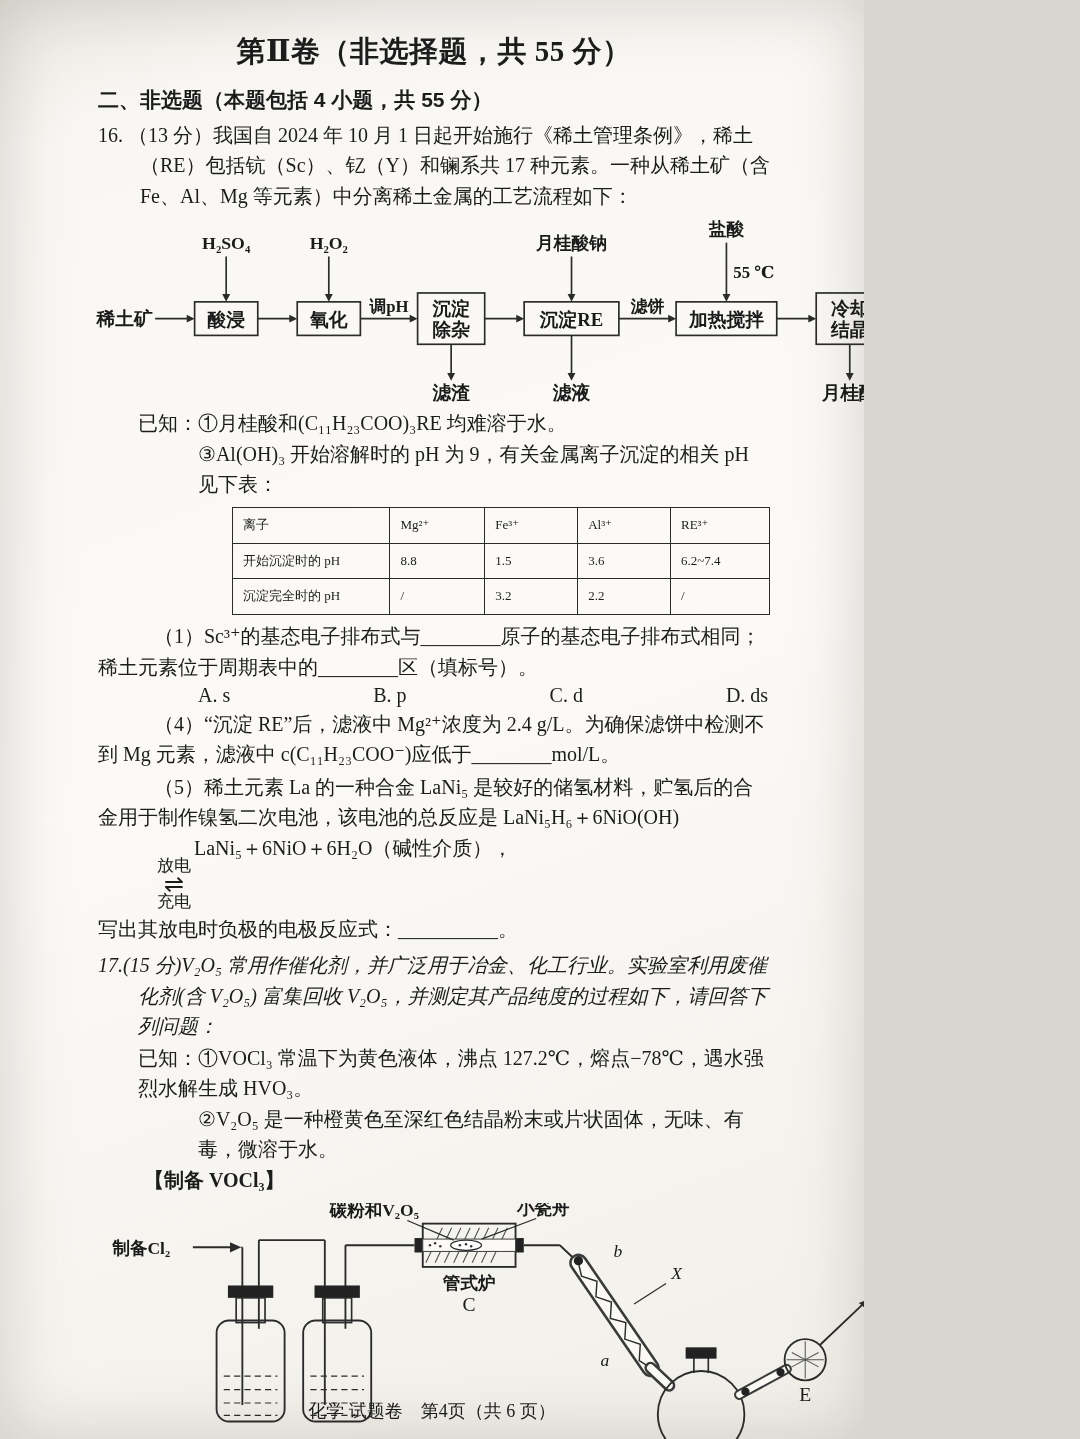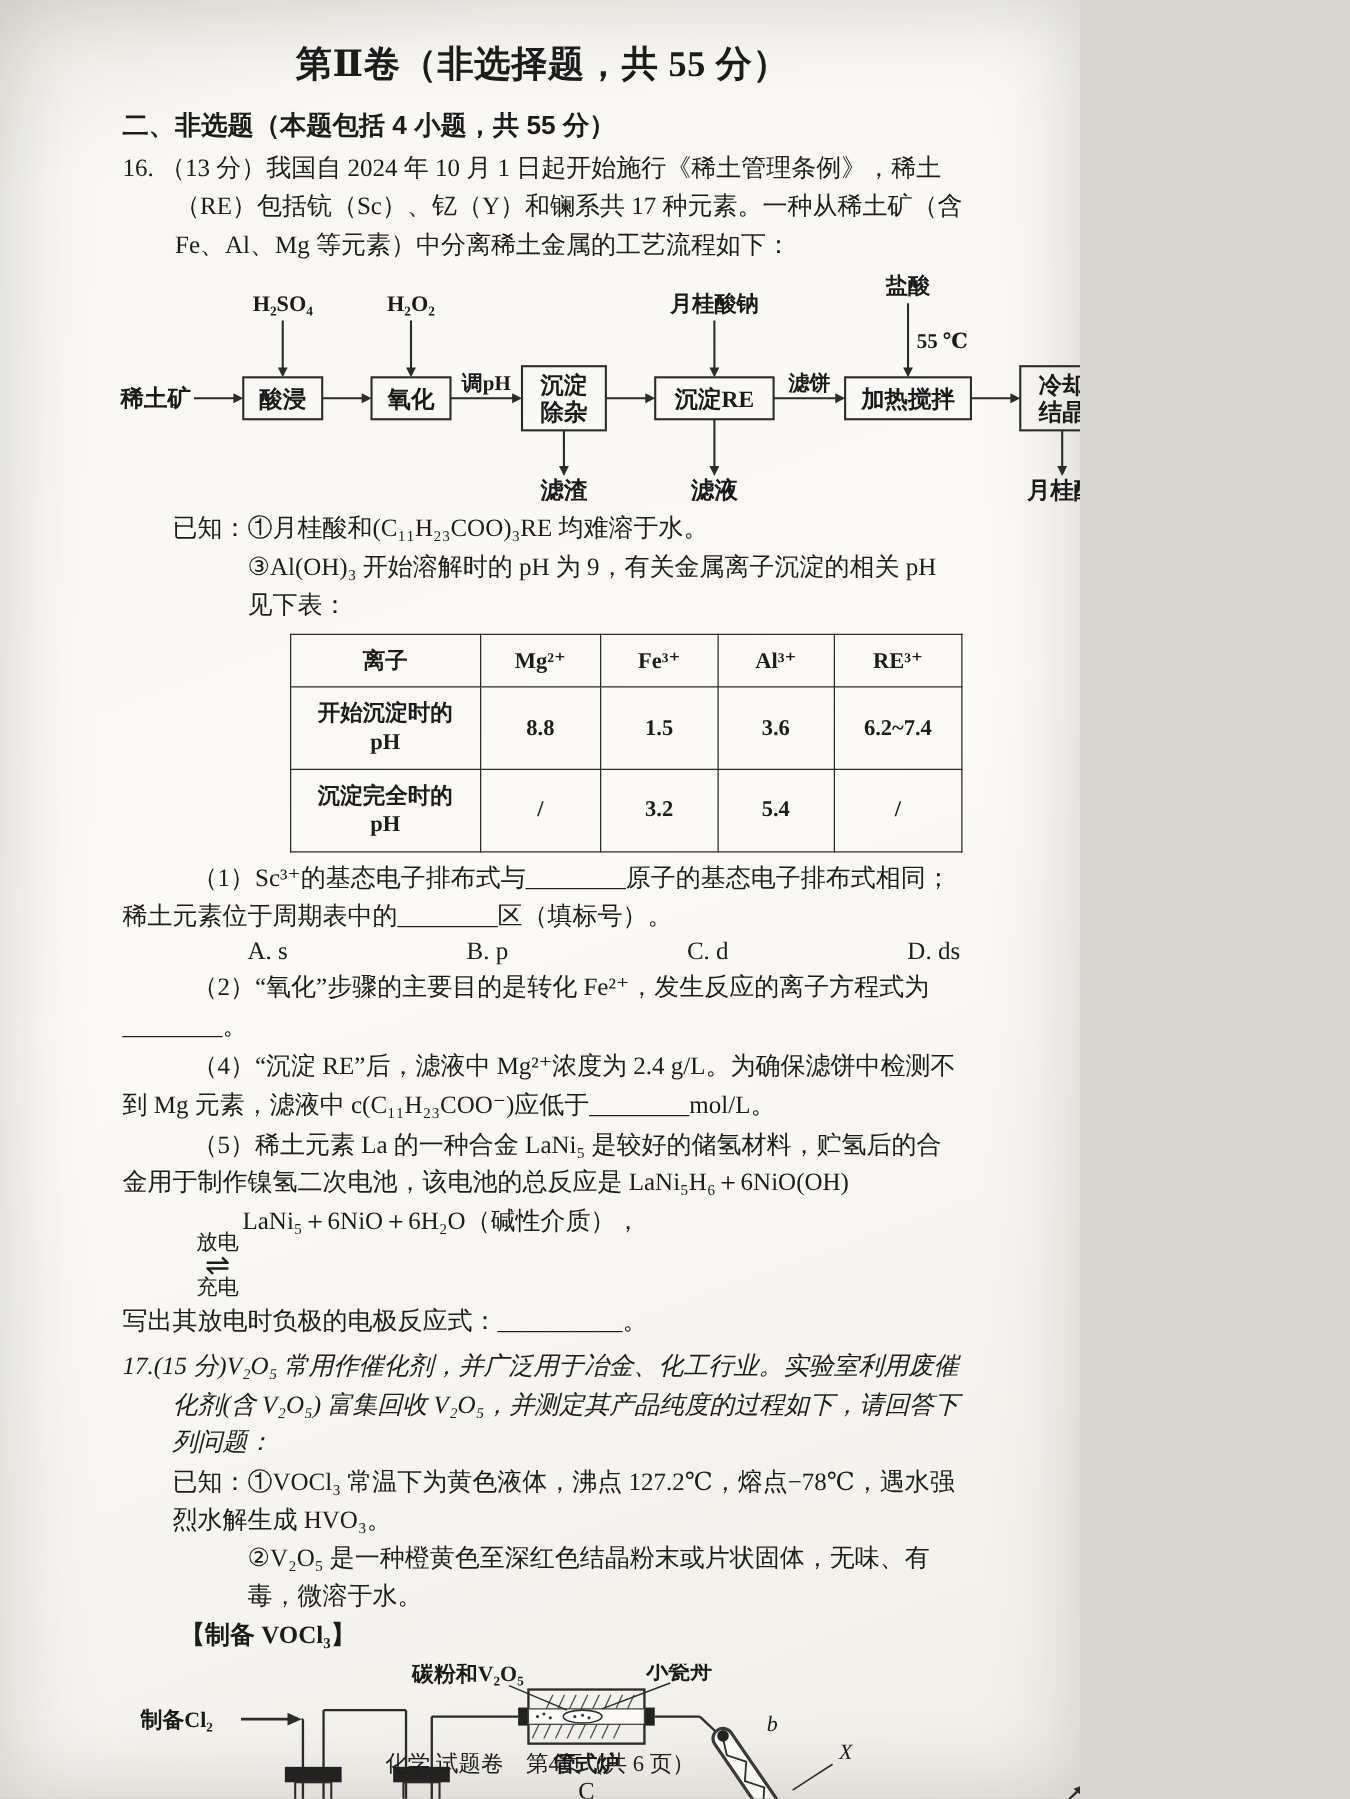--- a/index.html
+++ b/index.html
@@ -12,21 +12,21 @@
   .title{text-align:center;font-size:29px;font-weight:bold;margin:4px 0 14px;letter-spacing:.5px;}
   .section-heading{font-size:21px;font-weight:bold;margin:0 0 6px;font-family:"Liberation Sans","DejaVu Sans",sans-serif;}
   .para{font-size:20px;line-height:1.52;margin:0;}
   .q16-intro{padding-left:42px;text-indent:-42px;margin-bottom:2px;}
   .flow-wrap{margin:6px 0 0 -6px;}
   .flow-wrap svg{width:888px;display:block;}
   .known-p{font-size:20px;line-height:1.5;margin:1px 0;}
   .k-first{margin-left:40px;}
   .k-rest{margin-left:100px;}
   table.ph{border-collapse:collapse;margin:8px 0 6px 134px;}
-  table.ph td{border:1.7px solid #2b2b2b;text-align:center;font-size:18px;padding:9px 10px;line-height:1.3;font-weight:bold;}
+  table.ph td{border:1.7px solid #2b2b2b;text-align:left;font-size:13px;padding:9px 10px;line-height:1.3;}
   table.ph td.c0{width:212px;}
   table.ph td.c{width:102px;}
   .sub{text-indent:56px;margin:2px 0;}
   .options{display:flex;justify-content:space-between;width:742px;margin:2px 0 2px 100px;font-size:20px;}
   .sub5post{margin:0 0 4px;}
   .eq-stack{display:inline-flex;flex-direction:column;align-items:center;vertical-align:-16px;margin:0 3px;}
   .eq-lbl{font-size:17px;line-height:1.1;}
   .eq-arr{font-size:24px;line-height:.75;font-family:"DejaVu Sans",sans-serif;}
   .q17-intro{padding-left:40px;text-indent:-40px;margin-top:6px;font-style:italic;}
   .q17k1{margin-left:40px;}
@@ -144,35 +144,34 @@
         <td class="c0">开始沉淀时的 pH</td>
         <td class="c">8.8</td>
         <td class="c">1.5</td>
         <td class="c">3.6</td>
         <td class="c">6.2~7.4</td>
       </tr>
       <tr>
         <td class="c0">沉淀完全时的 pH</td>
         <td class="c">/</td>
         <td class="c">3.2</td>
-        <td class="c">5.4</td>
+        <td class="c">2.2</td>
         <td class="c">/</td>
       </tr>
     </tbody>
   </table>
 
   <p class="para sub">（1）Sc³⁺的基态电子排布式与________原子的基态电子排布式相同；稀土元素位于周期表中的________区（填标号）。</p>
   <div class="options">
     <span>A. s</span>
     <span>B. p</span>
     <span>C. d</span>
     <span>D. ds</span>
     <span>E. f</span>
   </div>
-  <p class="para sub">（2）“氧化”步骤的主要目的是转化 Fe²⁺，发生反应的离子方程式为________。</p>
   <p class="para sub">（4）“沉淀 RE”后，滤液中 Mg²⁺浓度为 2.4 g/L。为确保滤饼中检测不到 Mg 元素，滤液中 c(C₁₁H₂₃COO⁻)应低于________mol/L。</p>
   <p class="para sub"><span>（5）稀土元素 La 的一种合金 LaNi₅ 是较好的储氢材料，贮氢后的合金用于制作镍氢二次电池，该电池的总反应是</span>
     <span><span>LaNi₅H₆＋6NiO(OH)</span><span class="eq-stack">
           <span class="eq-lbl">放电</span>
           <span class="eq-arr">⇌</span>
           <span class="eq-lbl">充电</span>
         </span><span>LaNi₅＋6NiO＋6H₂O（碱性介质），</span></span>
   </p>
   <p class="para sub5post">写出其放电时负极的电极反应式：__________。</p>
 

